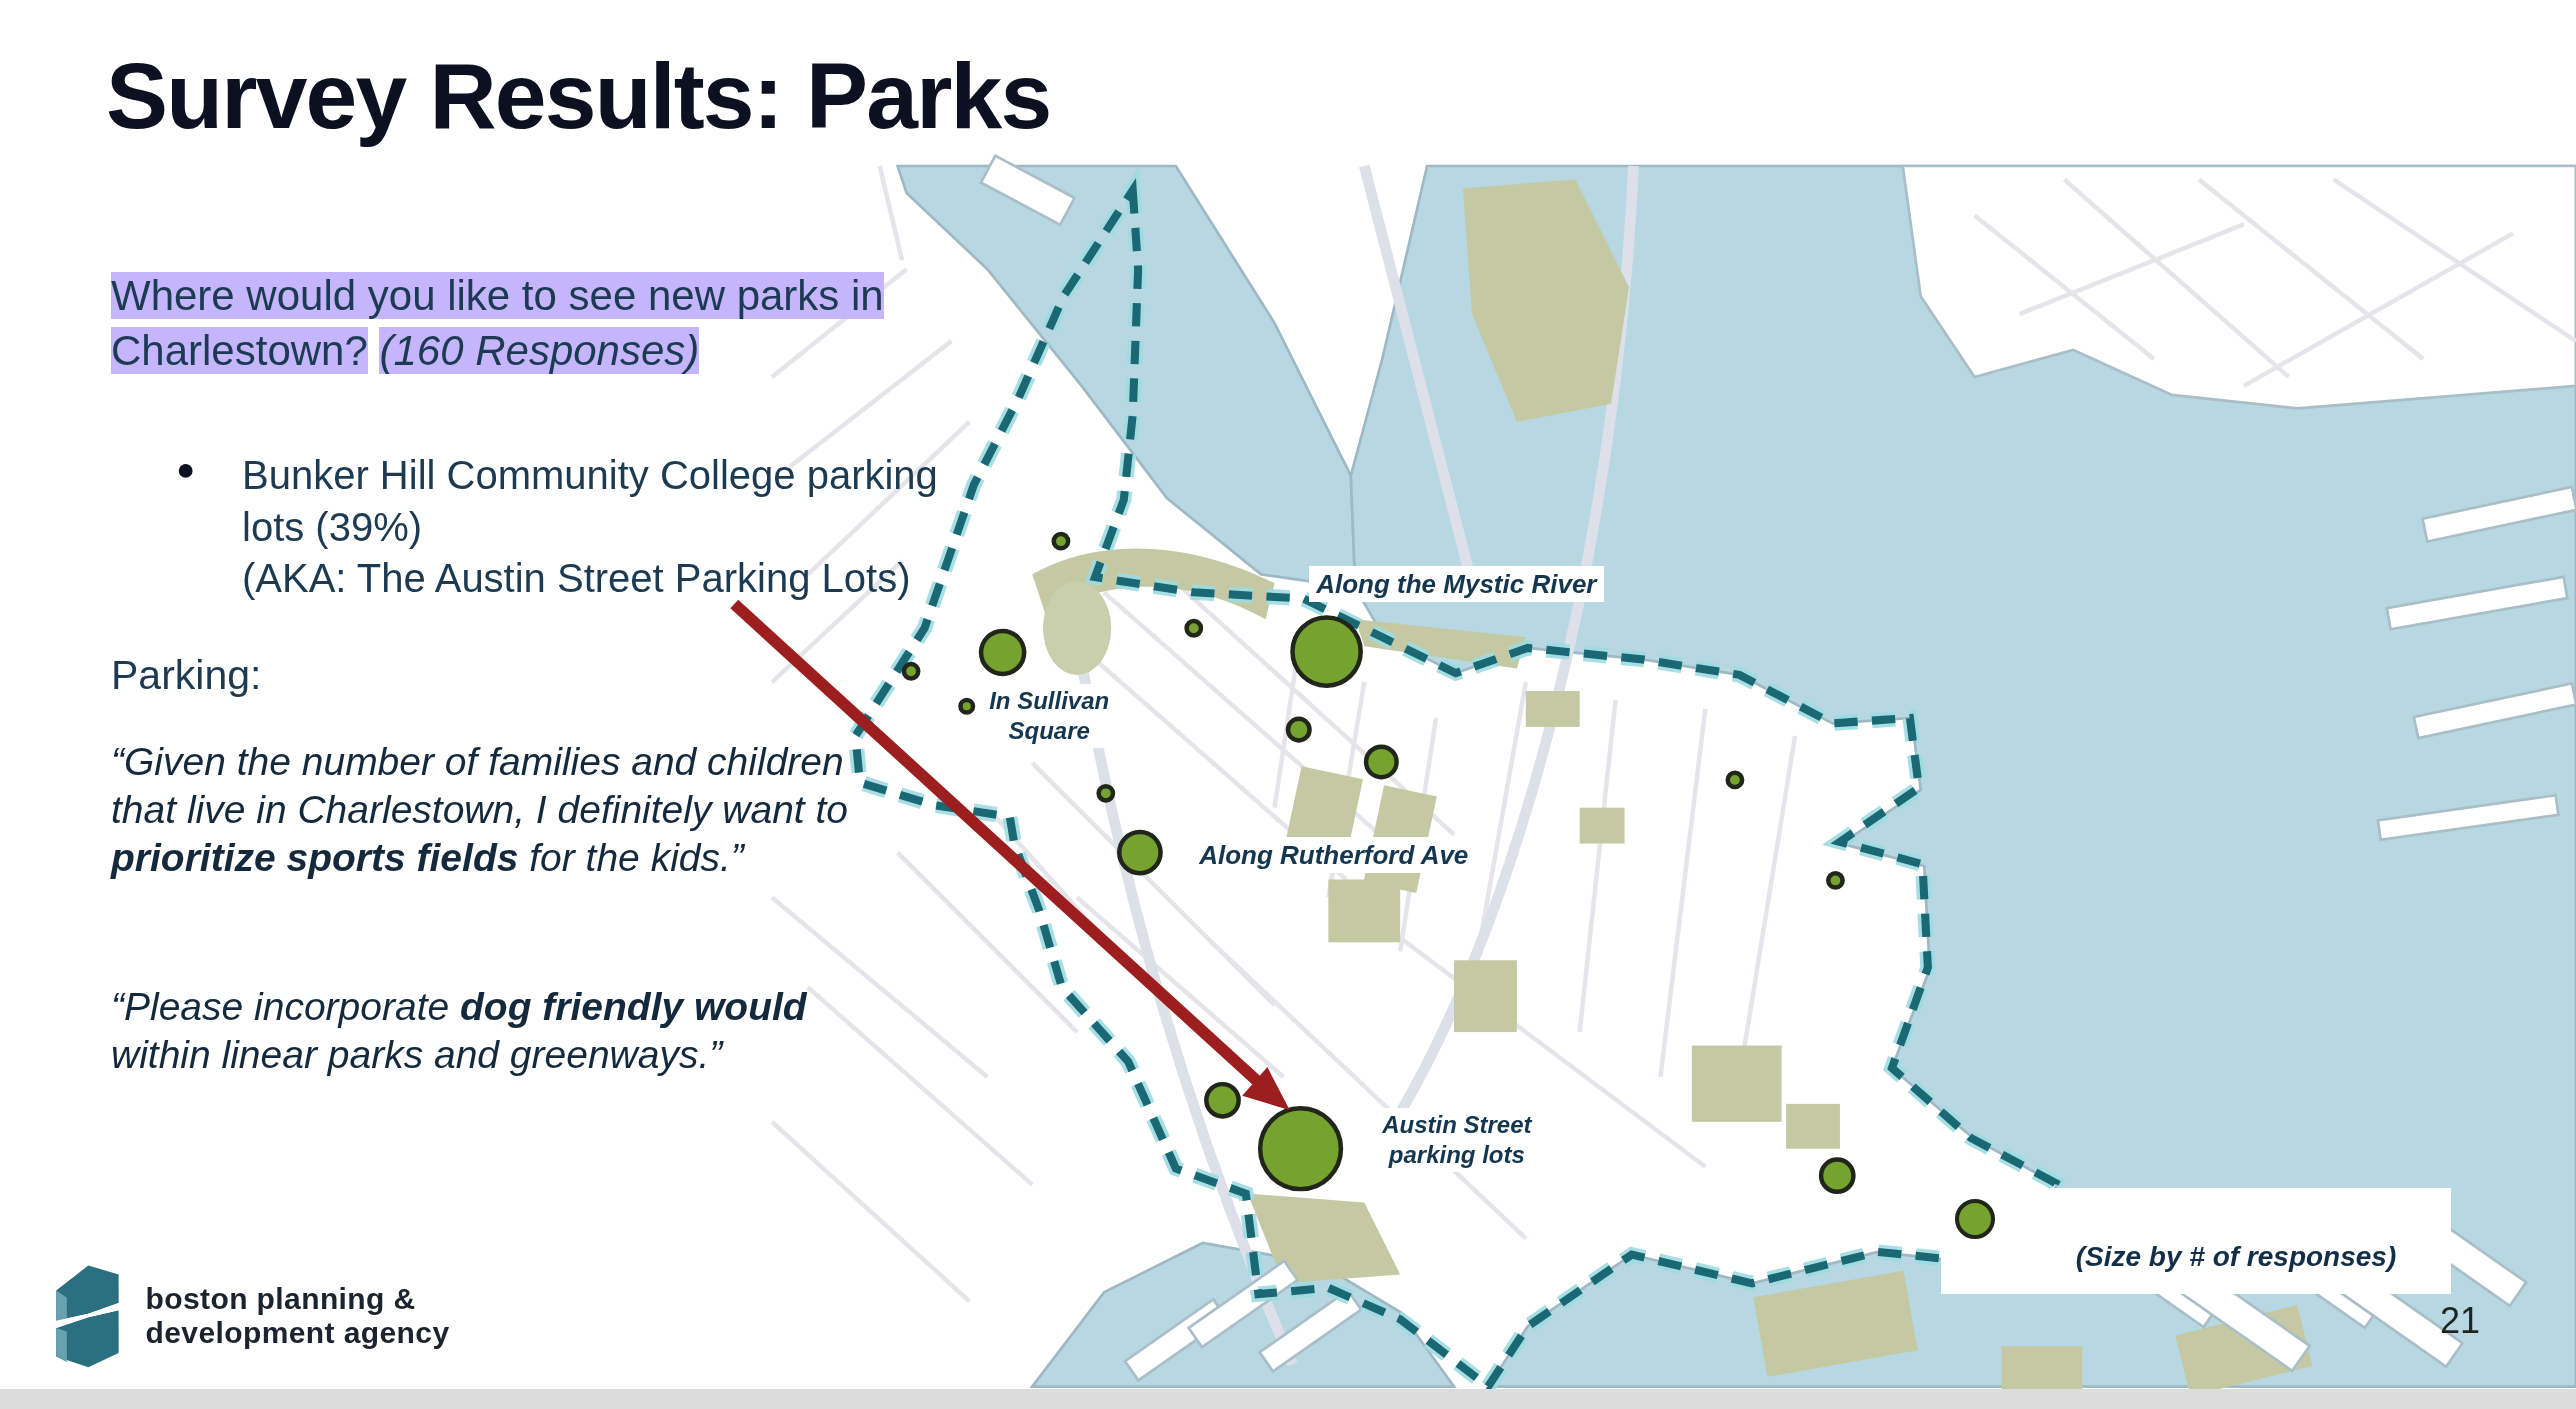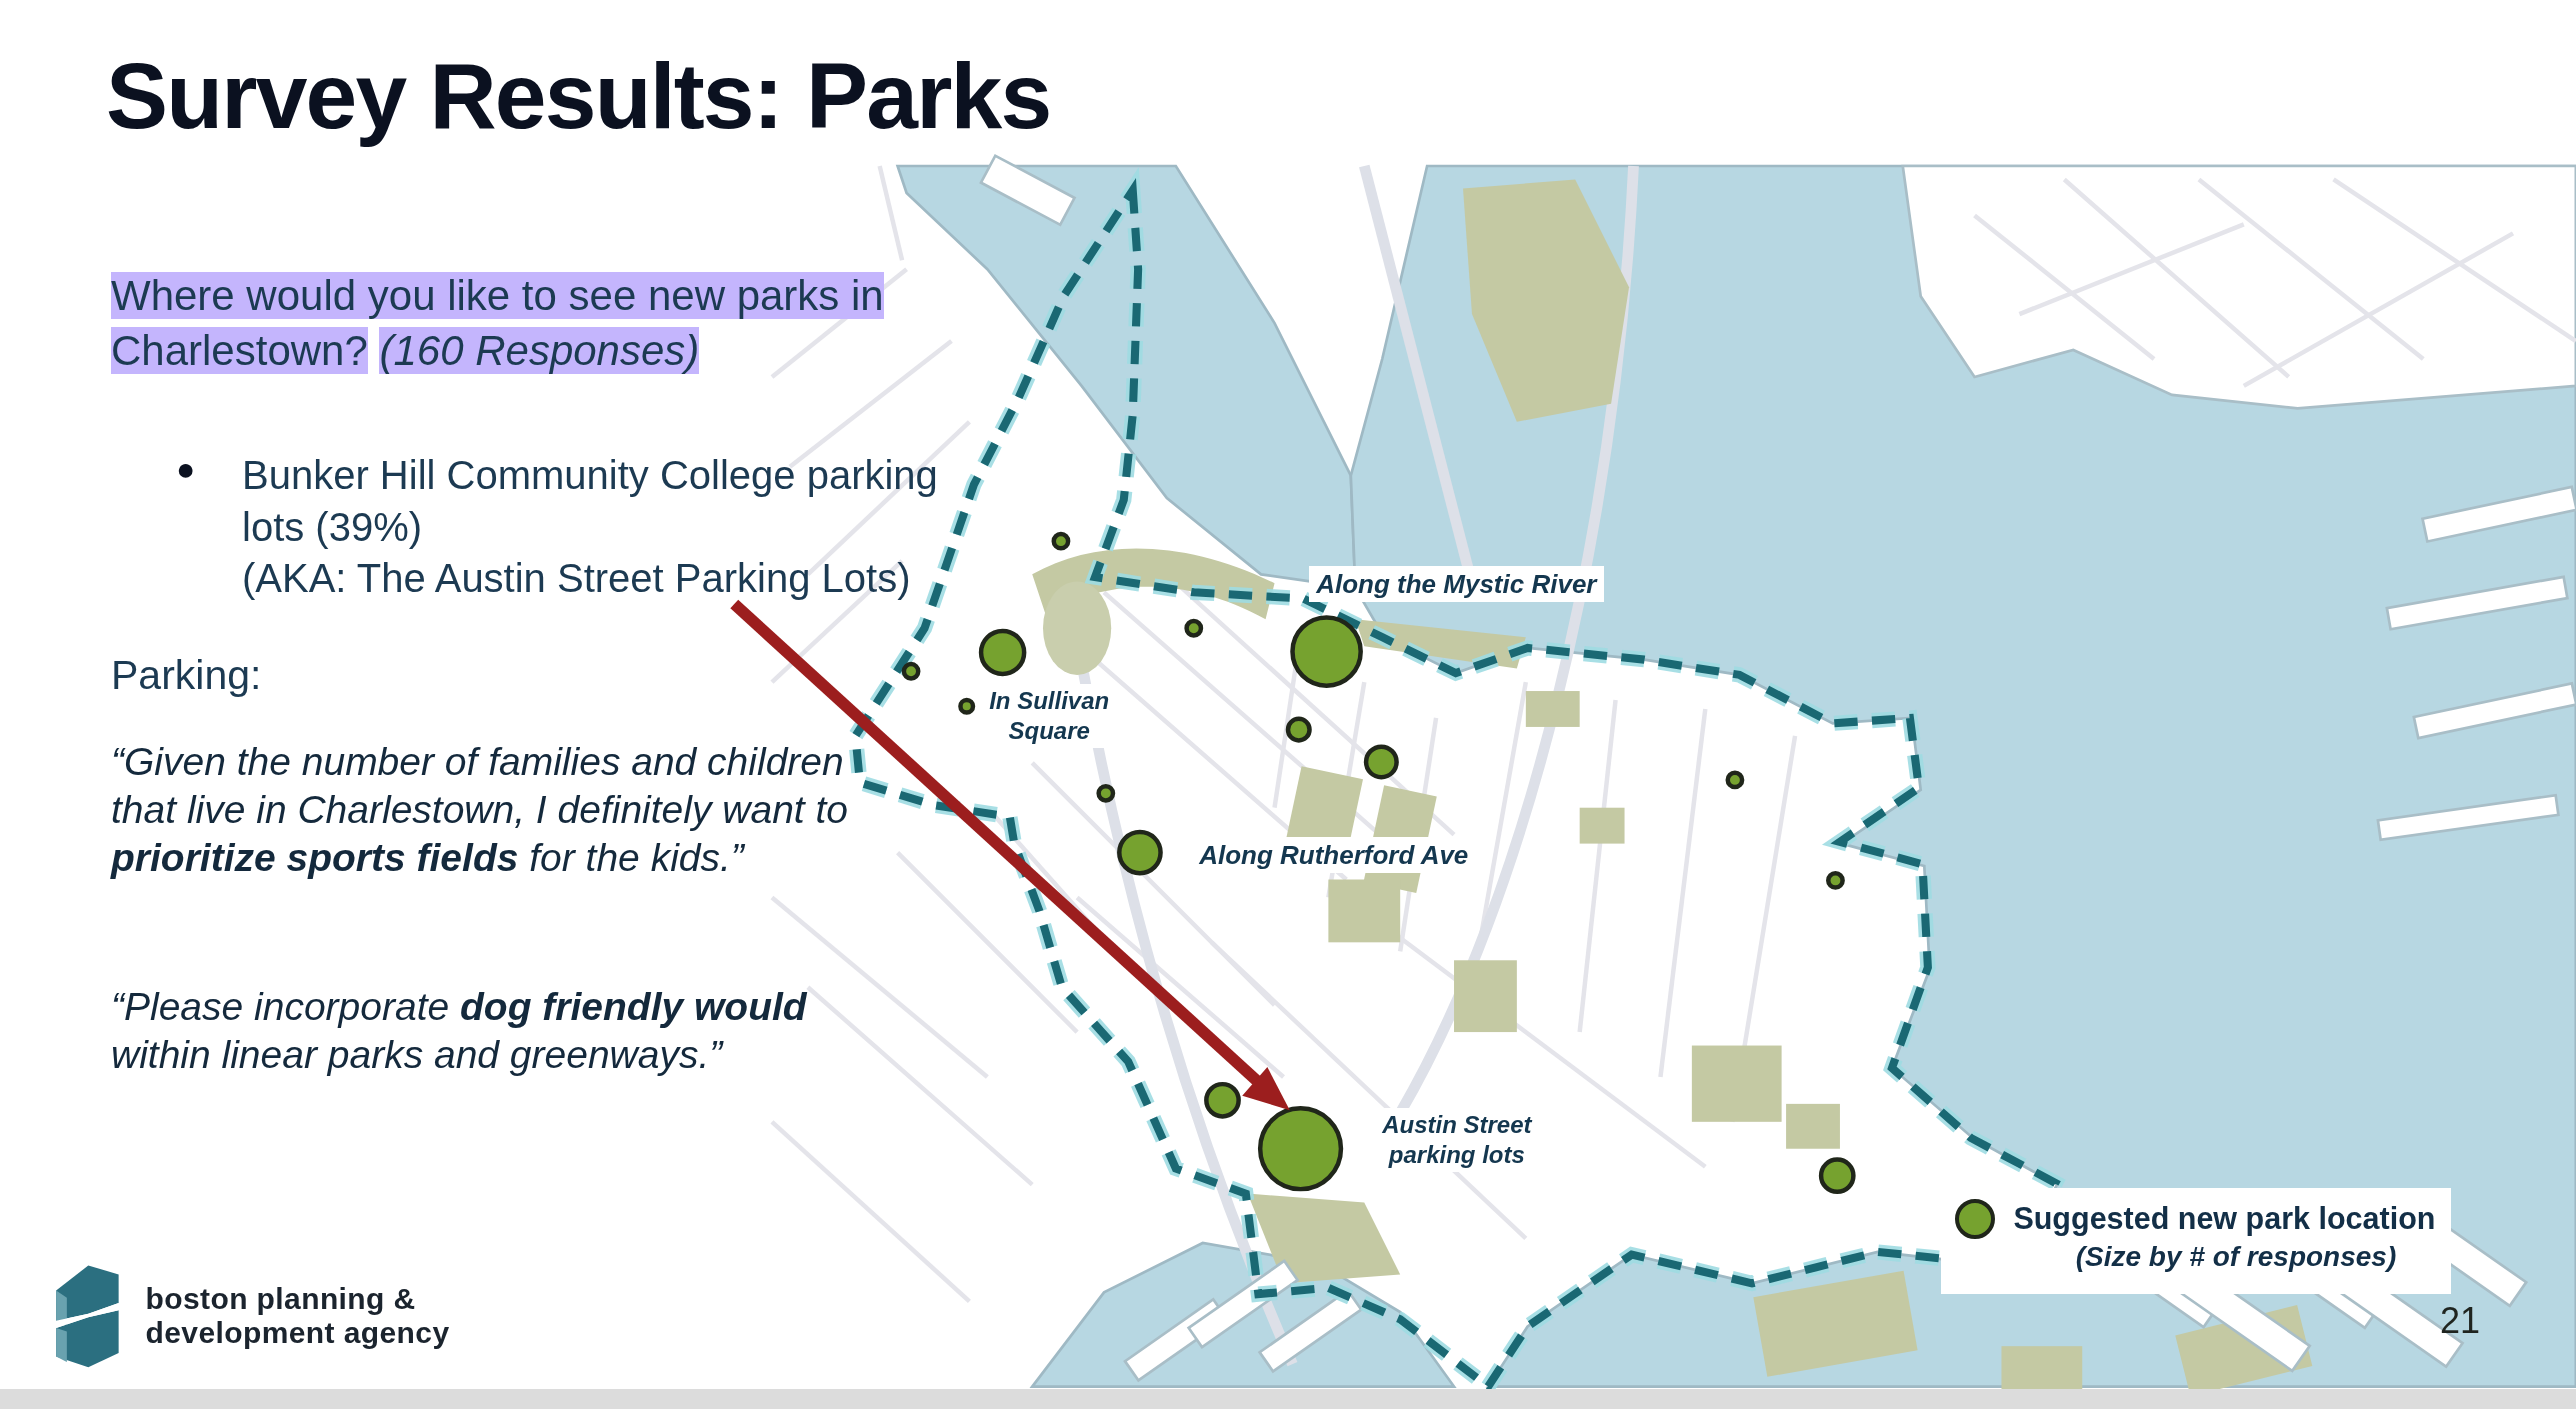--- a/index.html
+++ b/index.html
@@ -207,21 +207,20 @@
   <div class="map-label lbl-mystic">Along the Mystic River</div>
   <div class="map-label lbl-sullivan">In Sullivan
 Square</div>
   <div class="map-label lbl-rutherford">Along Rutherford Ave</div>
   <div class="map-label lbl-austin">Austin Street
 parking lots</div>
 
   <div class="legend">
     <div class="legend-row">
       <div class="legend-swatch"></div>
-      <div class="legend-title">Suggested new park location</div>
     </div>
     <div class="legend-sub">(Size by # of responses)</div>
   </div>
 
   <div class="logo">
     <svg width="75" height="115" viewBox="0 0 84 128">
       <path d="M8,36 L44,8 L78,18 L78,50 L44,62 L8,70 Z" fill="#2b6f80"></path>
       <path d="M8,36 L8,70 L20,76 L20,44 Z" fill="#69a2af"></path>
       <path d="M8,78 L44,66 L78,58 L78,106 L44,122 L8,110 Z" fill="#2b6f80"></path>
       <path d="M8,78 L8,110 L20,116 L20,82 Z" fill="#69a2af"></path>

